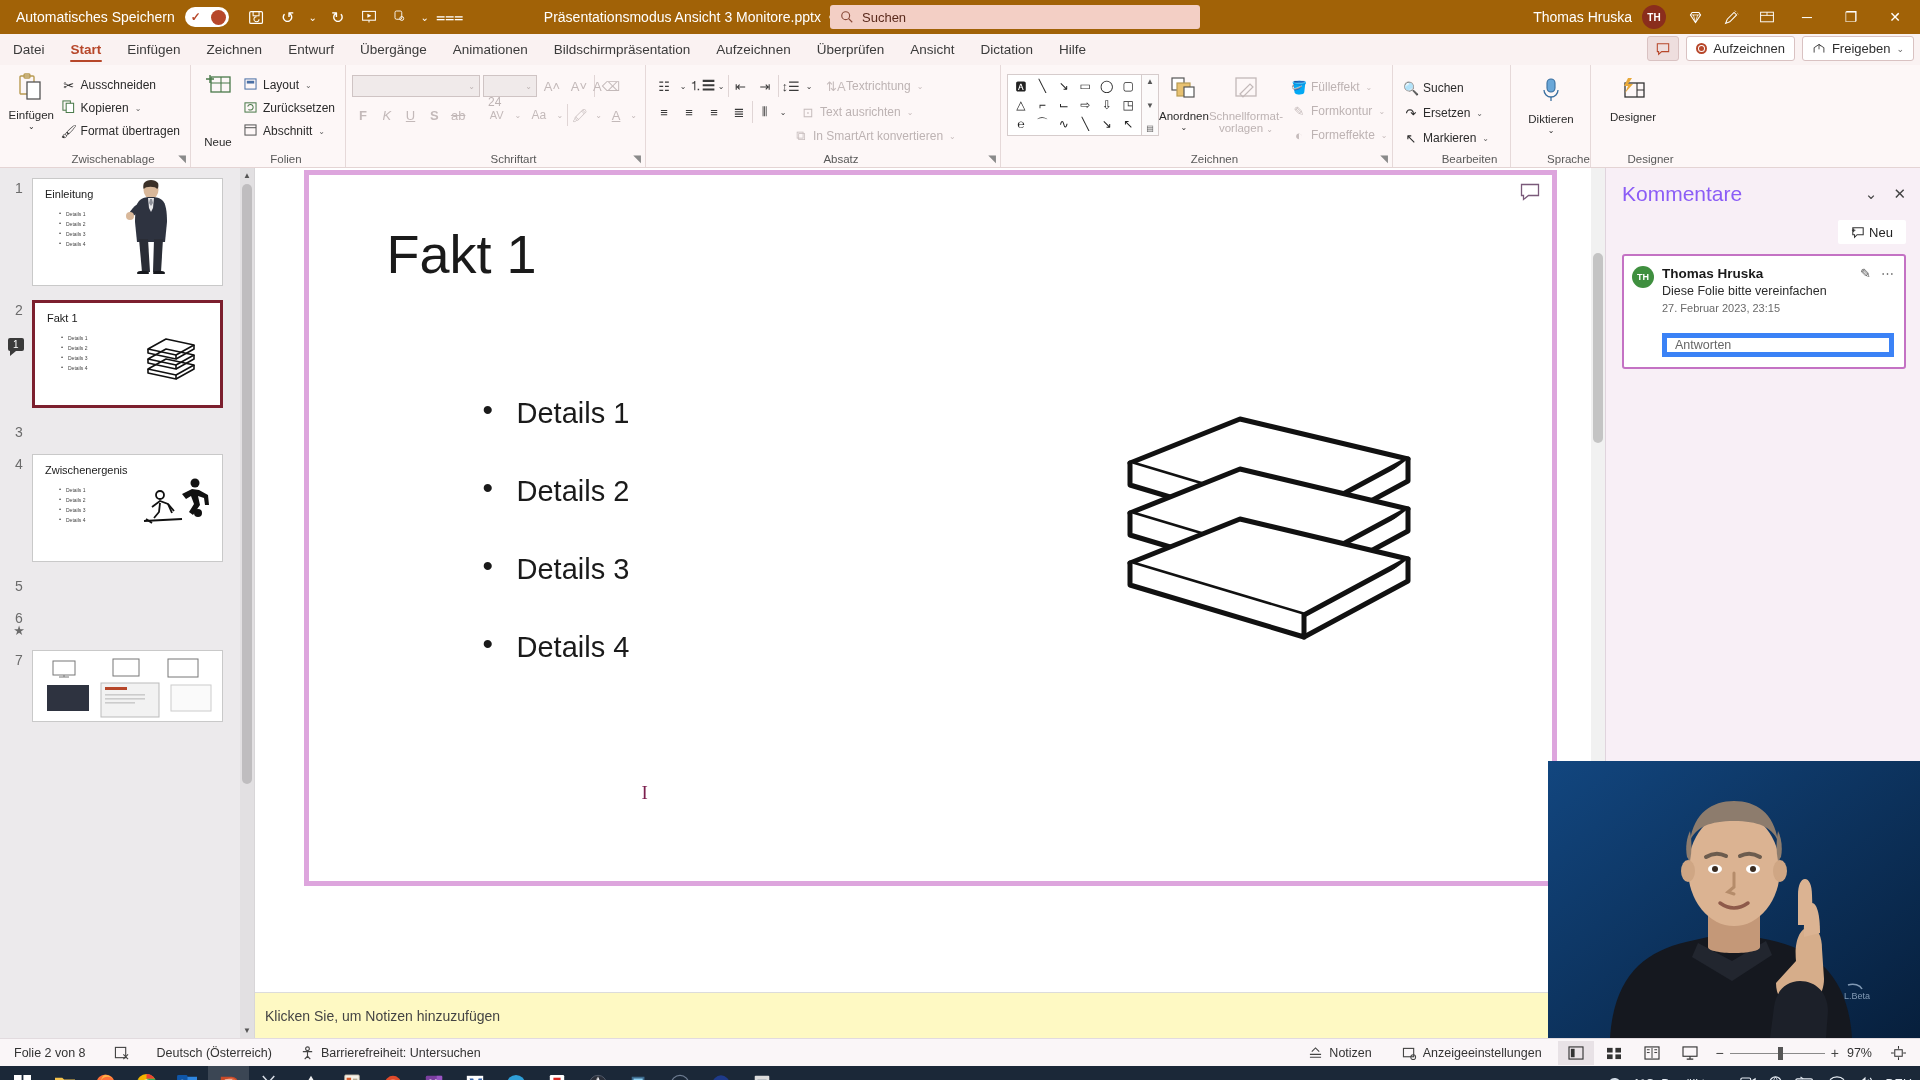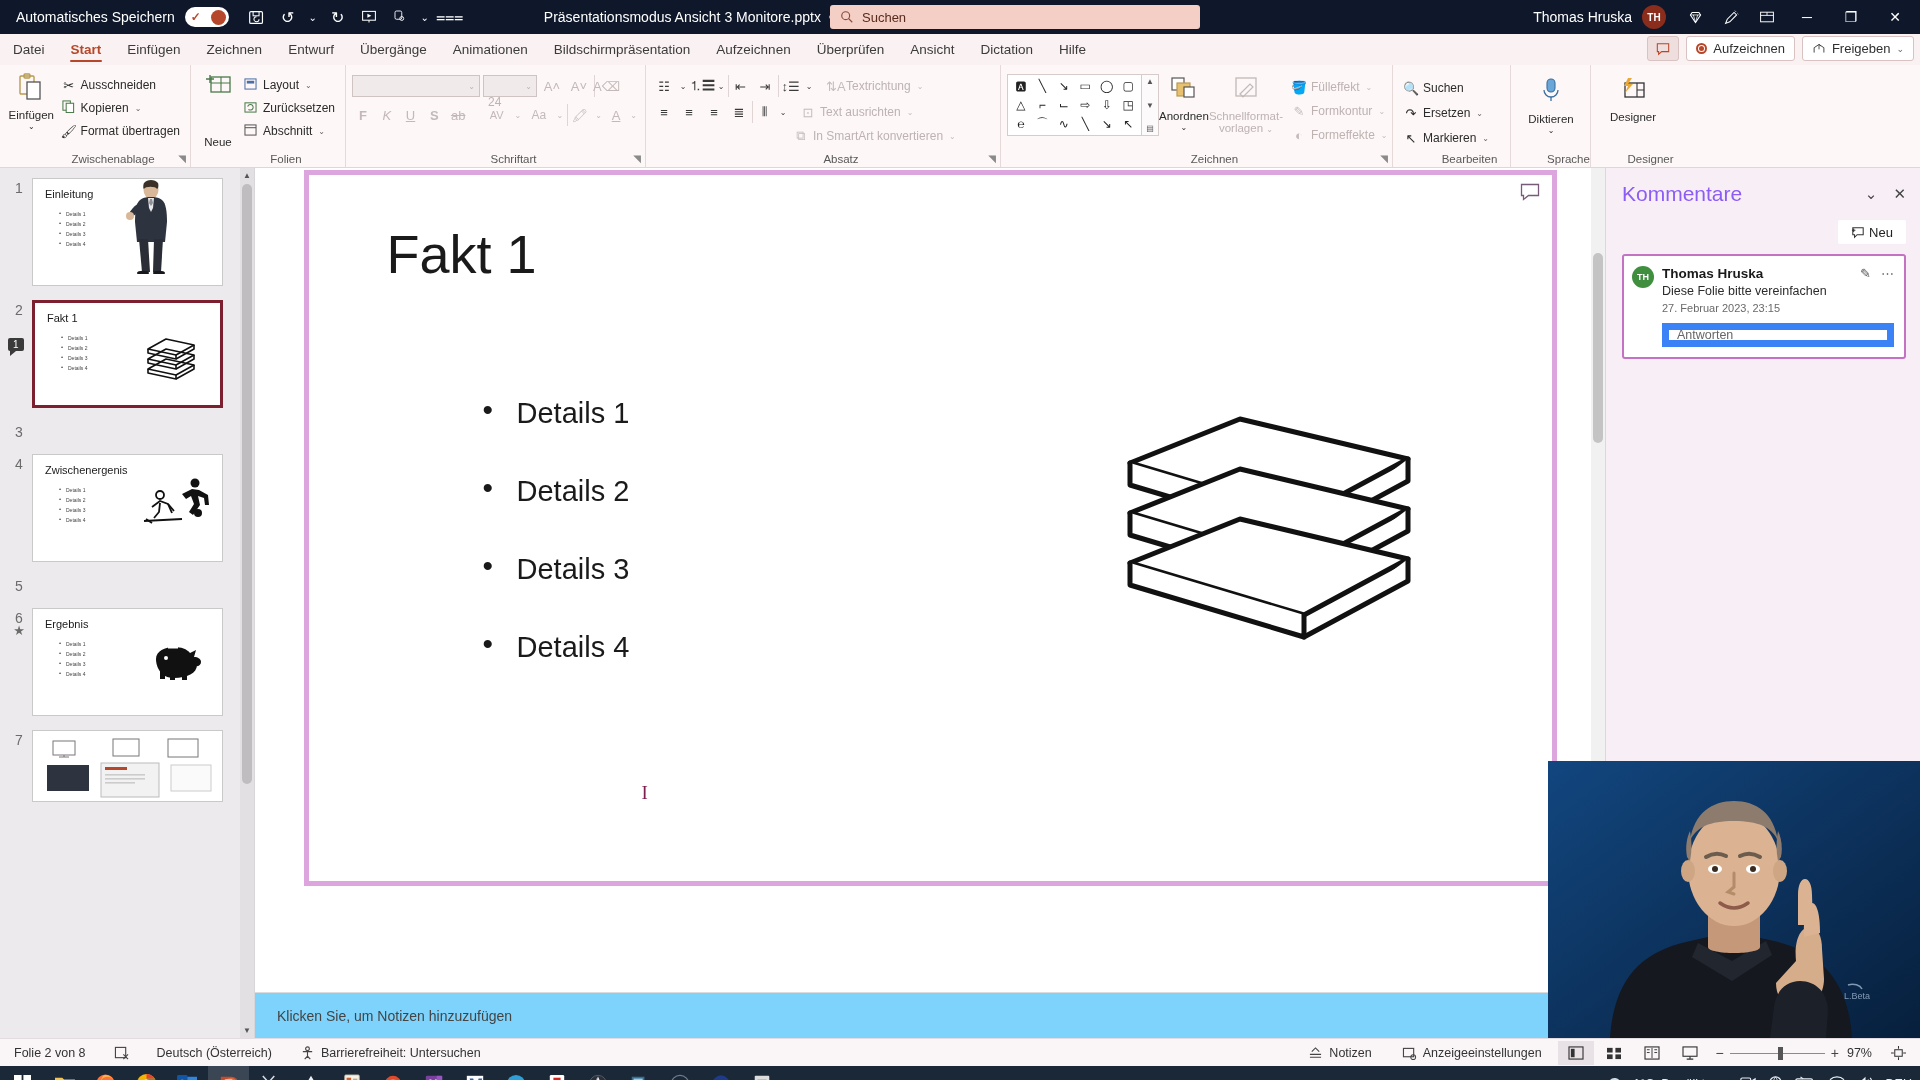--- a/index.html
+++ b/index.html
@@ -6,21 +6,21 @@
   html, body {
     width: 1920px; height: 1080px;
     overflow: hidden;
     font-family: "Liberation Sans", sans-serif;
     background: #fff;
   }
 
   
   .titlebar {
     height: 34px; width: 100%;
-    background: #0f172a;
+    background: #a16207;
     display: flex; align-items: center;
     color: #fff; font-size: 14px;
     position: relative;
   }
   .tb-autosave-label { margin-left: 16px; font-size: 14px; color:#fff; }
   .toggle {
     width: 44px; height: 20px; border-radius: 10px;
     background: #ffffff; margin-left: 10px;
     display: flex; align-items: center; position: relative;
   }
@@ -254,22 +254,22 @@
     content:'•'; position: absolute; left: 6px; top: -4px; font-size: 30px;
   }
   .text-cursor {
     position: absolute; left: 333px; top: 607px;
     color: #7c1f4e; font-size: 19px; font-family: "Liberation Serif", serif;
   }
   .books-art {
     position: absolute; right: 130px; top: 240px; width: 300px; height: 240px;
   }
   .notes-bar {
-    height: 46px; border-top: 1px solid #dcdcdc; background:#7dd3fc;
-    display:flex; align-items:center; padding-left: 22px;
+    height: 46px; border-top: 1px solid #dcdcdc; background:#fef9c3;
+    display:flex; align-items:center; padding-left: 10px;
     font-size: 14px; color:#444;
   }
   .editor-scroll {
     position: absolute; right: 0; top: 0; width: 14px; height: 100%;
     background: #f1f1f1;
   }
   .editor-scroll .bar {
     position: absolute; left: 2px; width: 10px; top: 85px; height: 190px;
     background: #c4c4c4; border-radius: 5px;
   }
@@ -297,21 +297,21 @@
   .cm-avatar {
     width: 22px; height: 22px; border-radius: 50%;
     background: #3f8f3f; color:#fff; font-size: 9px; font-weight:bold;
     display:flex;align-items:center;justify-content:center; flex-shrink:0;
   }
   .cm-body { flex: 1; }
   .cm-name { font-size: 13.5px; color:#1a1a1a; font-weight: 600; }
   .cm-text { font-size: 12.5px; color:#2b2b2b; margin-top: 3px; }
   .cm-date { font-size: 11px; color:#6a6a6a; margin-top: 4px; }
   .cm-reply {
-    margin-top: 9px; height: 24px; border: 7px solid #3b82f6;
+    margin-top: 19px; height: 24px; border: 5px solid #3b82f6;
     display:flex; align-items:center; padding-left: 8px;
     font-size: 12.5px; color:#666;
   }
   .cm-actions { display:flex; gap: 10px; color:#555; font-size:13px; }
 
   
   .video-overlay {
     position: absolute; right: 0; bottom: 0;
     width: 372px; height: 277px;
     background: linear-gradient(160deg,#0d3a6b 0%, #123f72 35%, #0a2c52 100%);
@@ -912,40 +912,20 @@
 
       <div class="thumb-row">
         <div class="thumb-num">5</div>
       </div>
 
       <div class="thumb-row">
         <div class="thumb-num">
           <div>6</div>
           <div class="thumb-star">★</div>
         </div>
-        <div class="thumb">
-          <div class="thumb-title">Ergebnis</div>
-          <div class="thumb-bullets">
-            <div>Details 1</div>
-            <div>Details 2</div>
-            <div>Details 3</div>
-            <div>Details 4</div>
-          </div>
-          <div class="thumb-art" style="right:18px;top:32px;width:58px;height:40px;">
-            <svg width="58" height="40" viewBox="0 0 58 40">
-              <path d="M10 18c0-8 9-12 18-12 7 0 13 2 16 6l6-3-2 7c2 2 3 5 3 8 0 8-10 13-23 13S10 26 10 18z" fill="#111"></path>
-              <rect x="14" y="30" width="5" height="8" fill="#111"></rect>
-              <rect x="24" y="32" width="5" height="7" fill="#111"></rect>
-              <rect x="36" y="32" width="5" height="7" fill="#111"></rect>
-              <circle cx="20" cy="17" r="2" fill="#fff"></circle>
-              <path d="M48 16c4 0 7 2 7 5s-3 5-6 4" fill="#111"></path>
-              <rect x="22" y="5" width="10" height="2.5" fill="#fff"></rect>
-            </svg>
-          </div>
-        </div>
       </div>
 
       <div class="thumb-row">
         <div class="thumb-num">7</div>
         <div class="thumb" style="height:72px;">
           <div style="position:absolute;left:10px;top:6px;">
             <svg width="170" height="66" viewBox="0 0 170 66">
               <rect x="10" y="4" width="22" height="14" fill="none" stroke="#777" stroke-width="1"></rect>
               <path d="M16 20h10M21 18v2" stroke="#777" stroke-width="1"></path>
               <rect x="70" y="2" width="26" height="17" fill="none" stroke="#777" stroke-width="1"></rect>

